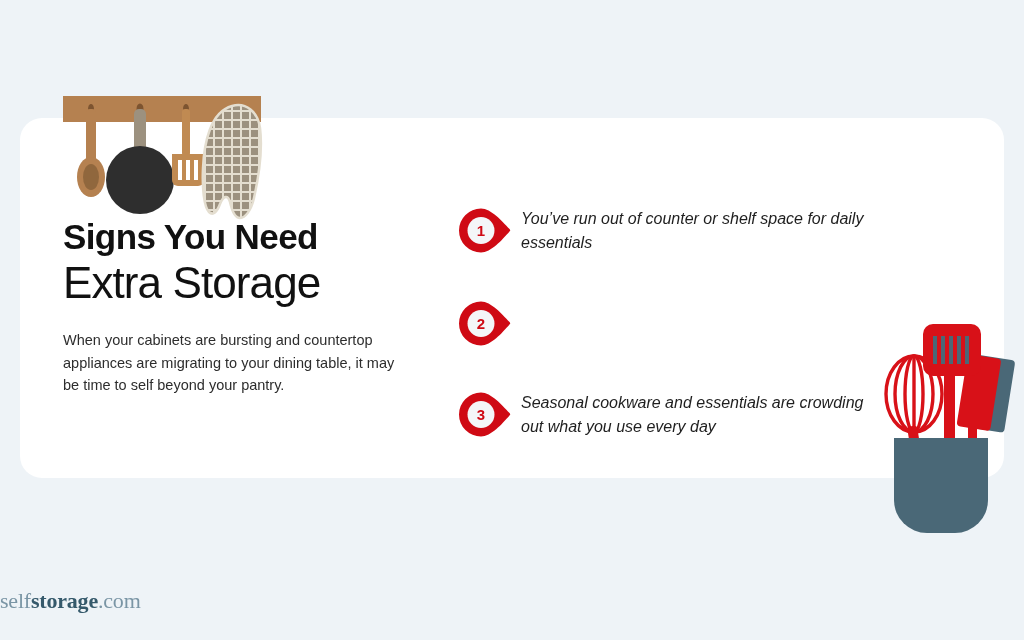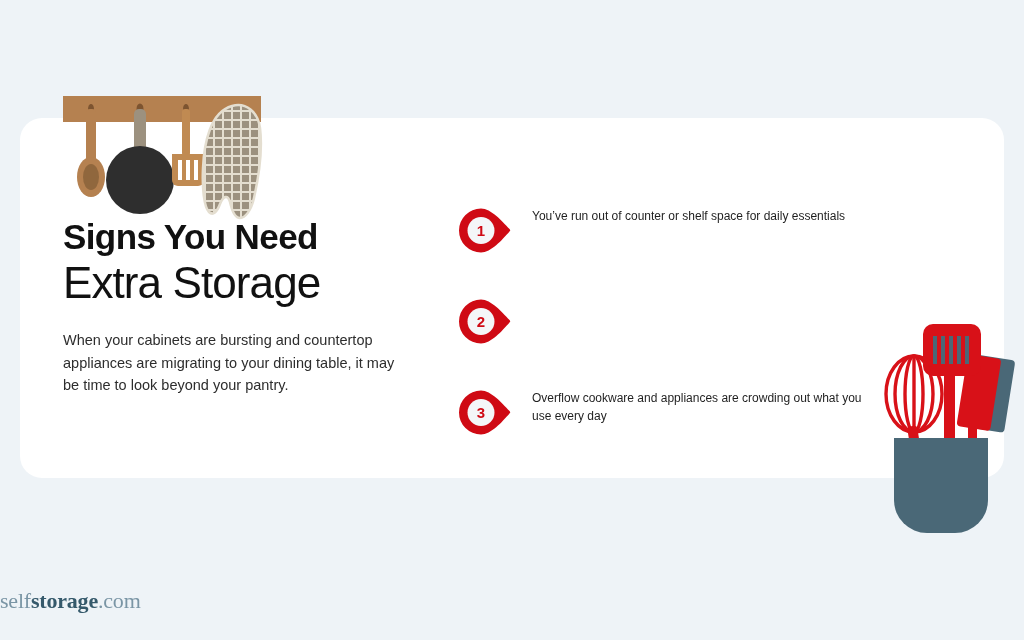--- a/index.html
+++ b/index.html
@@ -103,25 +103,26 @@
     height: 47px;
     display: flex;
     align-items: center;
     justify-content: center;
     font-size: 15px;
     font-weight: bold;
     color: #cf0a14;
   }
 
   .list-text {
-    margin-left: 20px;
-    font-size: 12px;
+    margin-left: 9px;
+    font-size: 16px;
     line-height: 1.52;
     color: #1f1f1f;
     padding-top: 5px;
+    font-style: italic;
   }
 
   
   .crock {
     position: absolute;
     left: 876px;
     top: 320px;
     width: 150px;
     height: 225px;
   }
@@ -182,21 +183,21 @@
       <g clip-path="url(#towelclip)">
         <rect x="140" y="10" width="70" height="125" fill="url(#plaid)"></rect>
       </g>
       <path d="M172 14 c14 -4 26 6 28 22 c3 24 -2 52 -6 70 c-3 13 -9 20 -14 20 c-5 0 -8 -7 -10 -16 c-2 -8 -7 -6 -10 2 c-3 8 -7 12 -11 8 c-5 -5 -7 -24 -6 -44 c1 -24 7 -56 29 -62 z" fill="none" stroke="#e4ded0" stroke-width="2.5"></path>
     </svg>
   </div>
 
   <div class="left-col">
     <h1 class="title-line1">Signs You Need</h1>
     <h1 class="title-line2">Extra Storage</h1>
-    <p class="subtext">When your cabinets are bursting and countertop appliances are migrating to your dining table, it may be time to look beyond your pantry.</p>
+    <p class="subtext">When your cabinets are bursting and countertop appliances are migrating to your dining table, it may be time to self beyond your pantry.</p>
   </div>
 
   <div class="list-col">
 
     <div class="list-item">
       <div class="badge">
         <svg width="54" height="47" viewBox="0 0 54 47" xmlns="http://www.w3.org/2000/svg">
           <path d="M23 1.5 A22 22 0 1 0 23 45.5 C33 45.5 44 33 51.5 24.5 C52.5 23.6 52.5 22.9 51.5 22 C44 14 33 1.5 23 1.5 Z" fill="#cf0a14"></path>
           <circle cx="23" cy="23.5" r="13.5" fill="#f4f6f8"></circle>
         </svg>
@@ -216,21 +217,21 @@
     </div>
 
     <div class="list-item">
       <div class="badge">
         <svg width="54" height="47" viewBox="0 0 54 47" xmlns="http://www.w3.org/2000/svg">
           <path d="M23 1.5 A22 22 0 1 0 23 45.5 C33 45.5 44 33 51.5 24.5 C52.5 23.6 52.5 22.9 51.5 22 C44 14 33 1.5 23 1.5 Z" fill="#cf0a14"></path>
           <circle cx="23" cy="23.5" r="13.5" fill="#f4f6f8"></circle>
         </svg>
         <span class="badge-num">3</span>
       </div>
-      <div class="list-text">Overflow cookware and appliances are crowding out what you use every day</div>
+      <div class="list-text">Seasonal cookware and essentials are crowding out what you use every day</div>
     </div>
 
   </div>
 
   <div class="crock">
     <svg width="150" height="225" viewBox="0 0 150 225" xmlns="http://www.w3.org/2000/svg">
 
       <g>
         <rect x="92" y="37" width="42" height="73" rx="4" fill="#4a6877" transform="rotate(9 113 73)"></rect>
         <rect x="86" y="36" width="34" height="73" rx="4" fill="#d81118" transform="rotate(9 103 72)"></rect>

